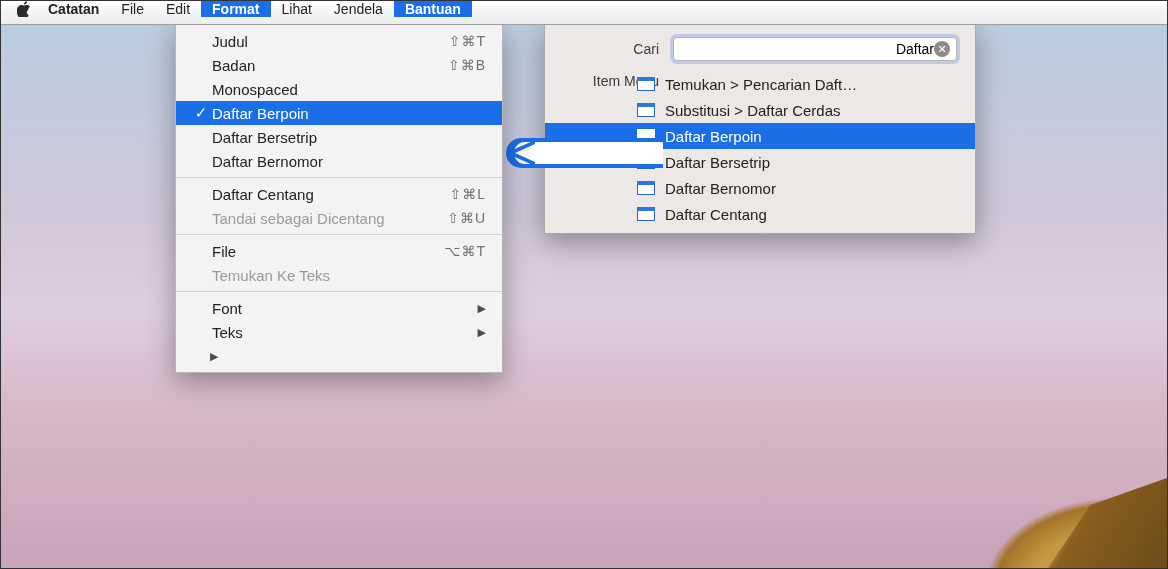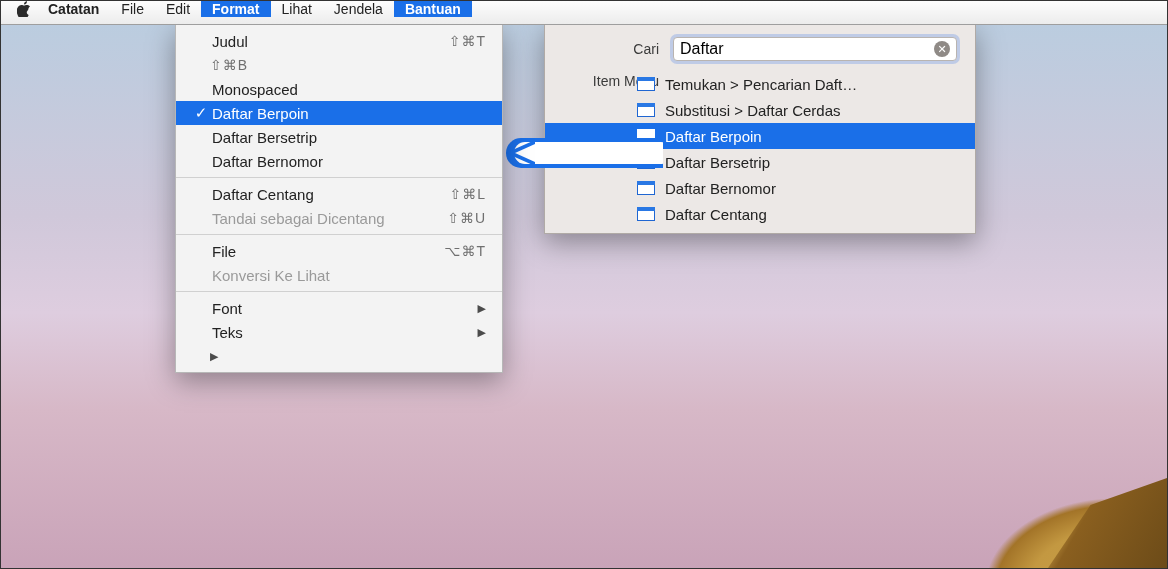--- a/index.html
+++ b/index.html
@@ -43,21 +43,21 @@
   .help { position:absolute; left:543px; top:24px; width:432px;
           background:#ece8e6; border:1px solid #b0aaa6; border-top:none;
           box-shadow: 0 8px 26px rgba(0,0,0,.35); z-index:7;
           font-size:15px; padding:10px 0 6px 0;}
   .hrow { display:flex; align-items:center; min-height:28px; }
   .hll  { width:120px; text-align:right; padding-right:14px; color:#3b3b3b; font-size:14px;margin-left:8px;}
   .search { flex:1; margin-right:18px; height:24px; background:#fff;
             border:1px solid #b9b4b0; border-radius:4px;
             display:flex; align-items:center; padding:0 6px;
             box-shadow: 0 0 0 3px rgba(110,150,230,.35);}
-  .search input { border:none; outline:none; flex:1; font-size:16px; background:transparent;}
+  .search input { border:none; outline:none; flex:1; font-size:14px; background:transparent;text-align:right;}
   .clear { width:16px; height:16px; border-radius:50%; background:#8f8a86; color:#fff;
            display:flex; align-items:center; justify-content:center; font-size:11px; }
   .hlist { margin-top:2px;}
   .hitem { display:flex; align-items:center; height:26px; padding-left:92px; padding-right:16px; color:#222;}
   .hitem.sel { background:#1a6fe8; color:#fff; }
   .hicon { width:18px; height:14px; margin-right:10px; position:relative; flex-shrink:0;}
   .hicon::before{content:""; position:absolute; inset:0;
                  background:#fff; border:1px solid #1f66d2;}
   .hicon::after{content:""; position:absolute; left:0; top:0; right:0; height:4px;
                 background:#2a78e4;}
@@ -87,20 +87,21 @@
 </div>
 
 <div class="dropdown" id="format-dd">
     <div class="drow">
       <span class="check"></span>
       <span class="label">Judul</span>
       <span class="sc">⇧⌘T</span>
     </div>
     <div class="drow">
       <span class="check"></span>
+      <span class="label">Badan</span>
       <span class="sc">⇧⌘B</span>
     </div>
     <div class="drow">
       <span class="check"></span>
       <span class="label">Monospaced</span>
     </div>
     <div class="drow sel">
       <span class="check">✓</span>
       <span class="label">Daftar Berpoin</span>
     </div>
@@ -124,21 +125,21 @@
       <span class="sc">⇧⌘U</span>
     </div>
     <div class="sep"></div>
     <div class="drow">
       <span class="check"></span>
       <span class="label">File</span>
       <span class="sc">⌥⌘T</span>
     </div>
     <div class="drow disabled">
       <span class="check"></span>
-      <span class="label">Konversi Ke Lihat</span>
+      <span class="label">Temukan Ke Teks</span>
     </div>
     <div class="sep"></div>
     <div class="drow">
       <span class="check"></span>
       <span class="label">Font</span>
       <span class="arrow">▶</span>
     </div>
     <div class="drow">
       <span class="check"></span>
       <span class="label">Teks</span>

